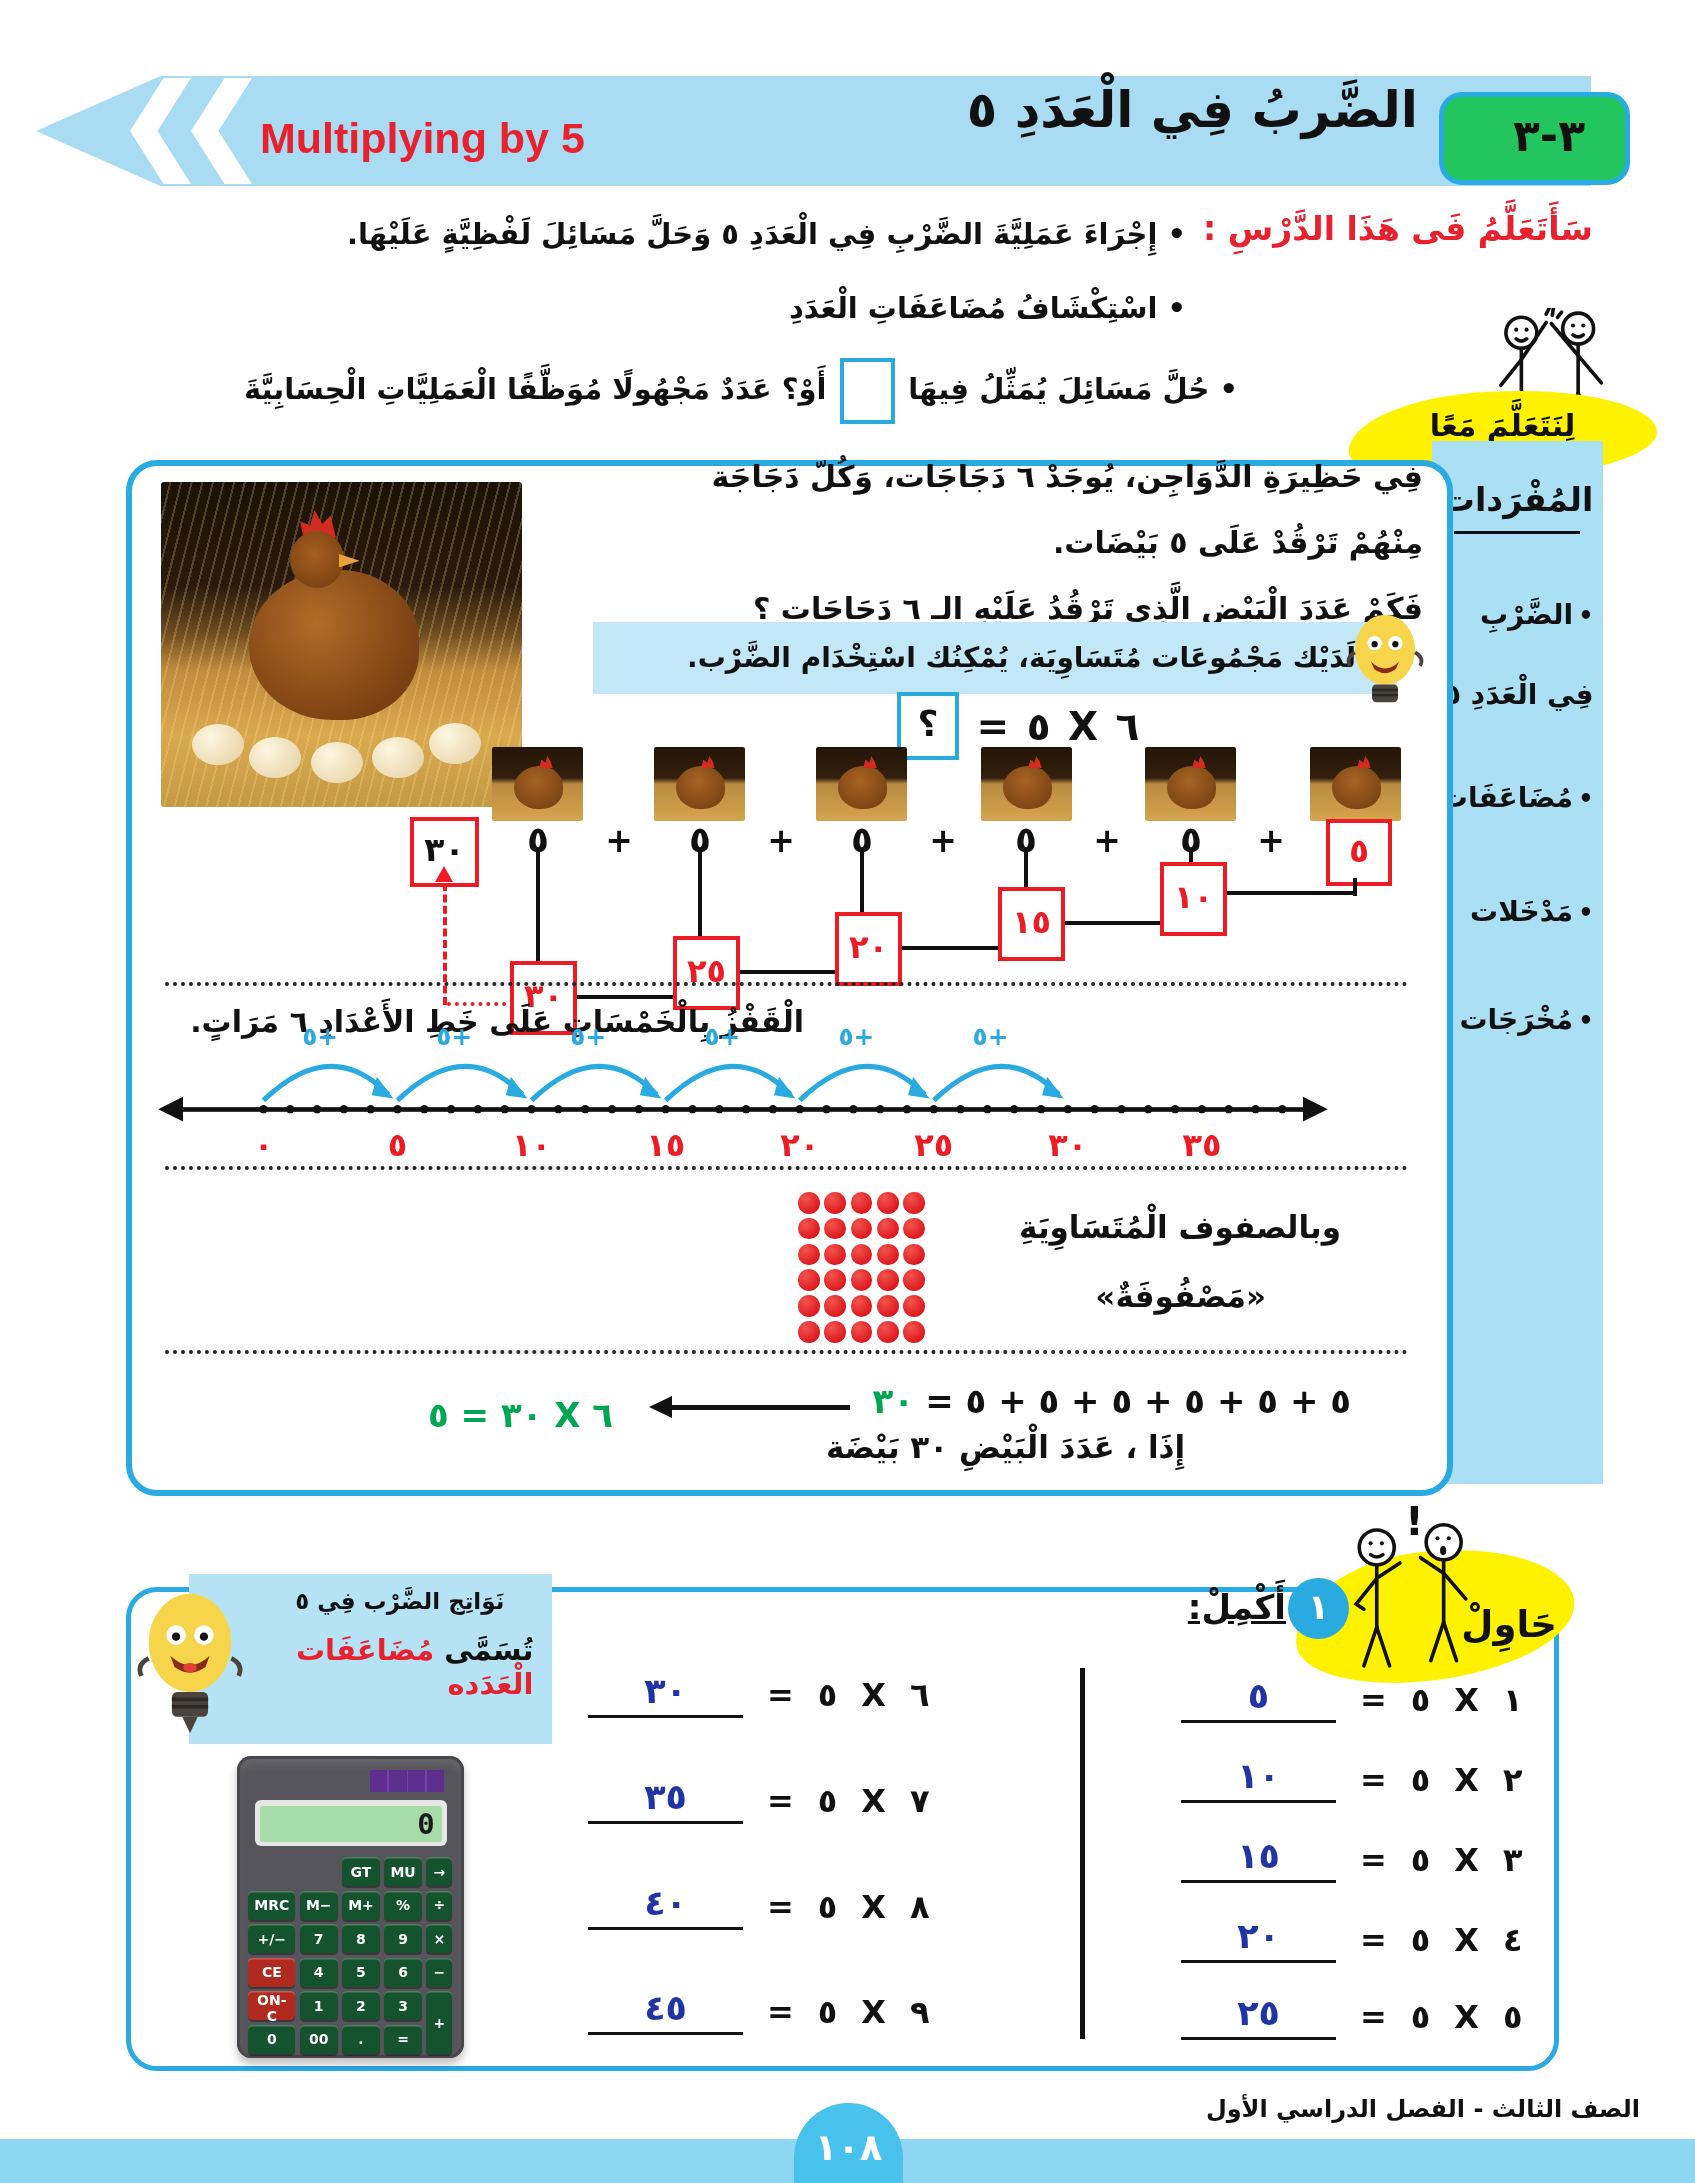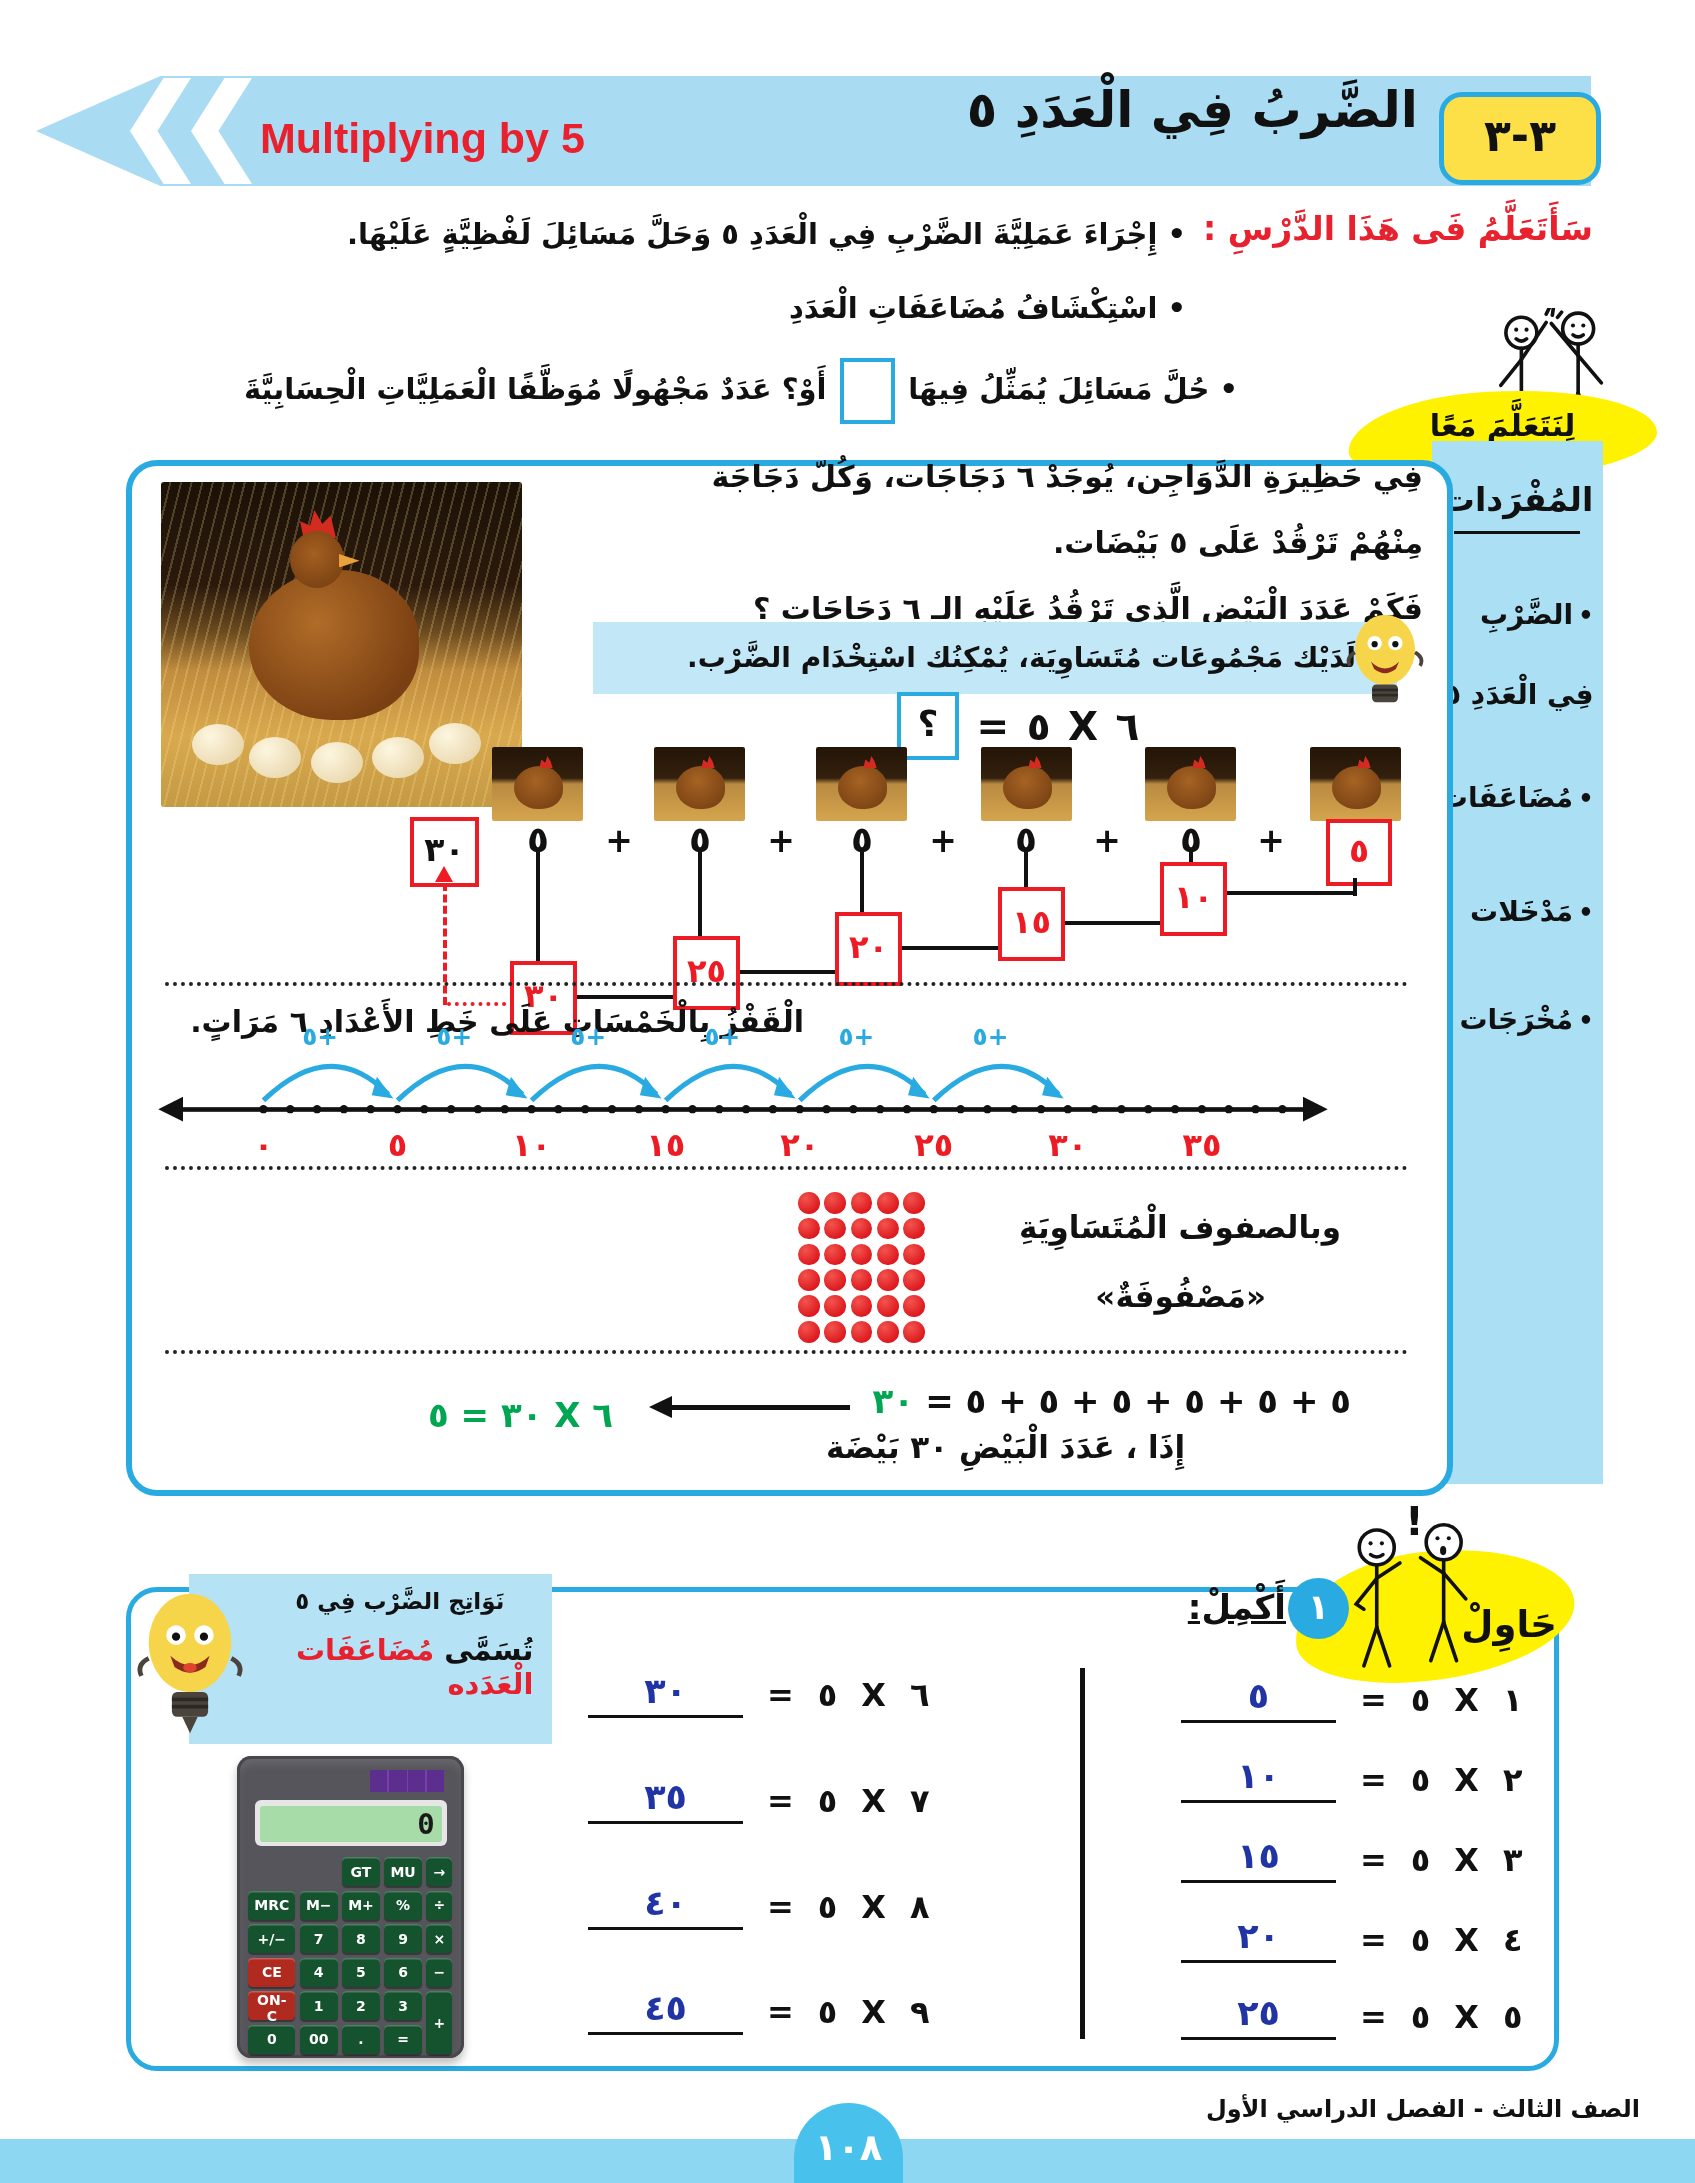--- a/index.html
+++ b/index.html
@@ -9,22 +9,22 @@
   .rtl{direction:rtl;}
   .ltr{direction:ltr;}
 
   
   .banner{left:36px;top:76px;width:1555px;height:110px;background:#A9DCF2;
           clip-path:polygon(8% 0,100% 0,100% 100%,8% 100%,0 50%);}
   .chev{top:78px;width:61px;height:106px;background:#fff;
         clip-path:polygon(55% 0,100% 0,45% 50%,100% 100%,55% 100%,0 50%);}
   .title-en{left:260px;top:114px;width:413px;font:bold 43px "Liberation Sans",sans-serif;color:#E8212E;}
   .title-ar{right:278px;top:81px;font-size:50px;font-weight:bold;color:#111;}
-  .lesson-box{left:1439px;top:92px;width:152px;height:83px;background:#fde047;border:5.2px solid #29ABE2;
-              border-radius:23px;text-align:center;line-height:77px;font-size:44px;font-weight:bold;}
+  .lesson-box{left:1439px;top:92px;width:152px;height:83px;background:#22c55e;border:5.2px solid #29ABE2;
+              border-radius:23px;text-align:center;line-height:77px;font-size:44px;font-weight:bold;padding-left:29px;}
 
   
   .obj-head{right:103px;top:209px;font-size:33px;font-weight:bold;color:#E8212E;}
   .obj{right:510px;font-size:29px;font-weight:bold;text-align:right;}
   .o1{top:217px;width:1062px;}
   .o2{top:291px;width:1062px;}
   .o3{top:358px;width:1114px;right:458px;}
   .inline-box{display:inline-block;vertical-align:middle;width:47px;height:58px;border:4.6px solid #29ABE2;
               background:#fff;margin:0 13.4px;}
   .learn-blob{left:1348px;top:391px;width:309px;height:89px;background:#FFF200;border-radius:46% 54% 50% 50%/60% 55% 45% 40%;

